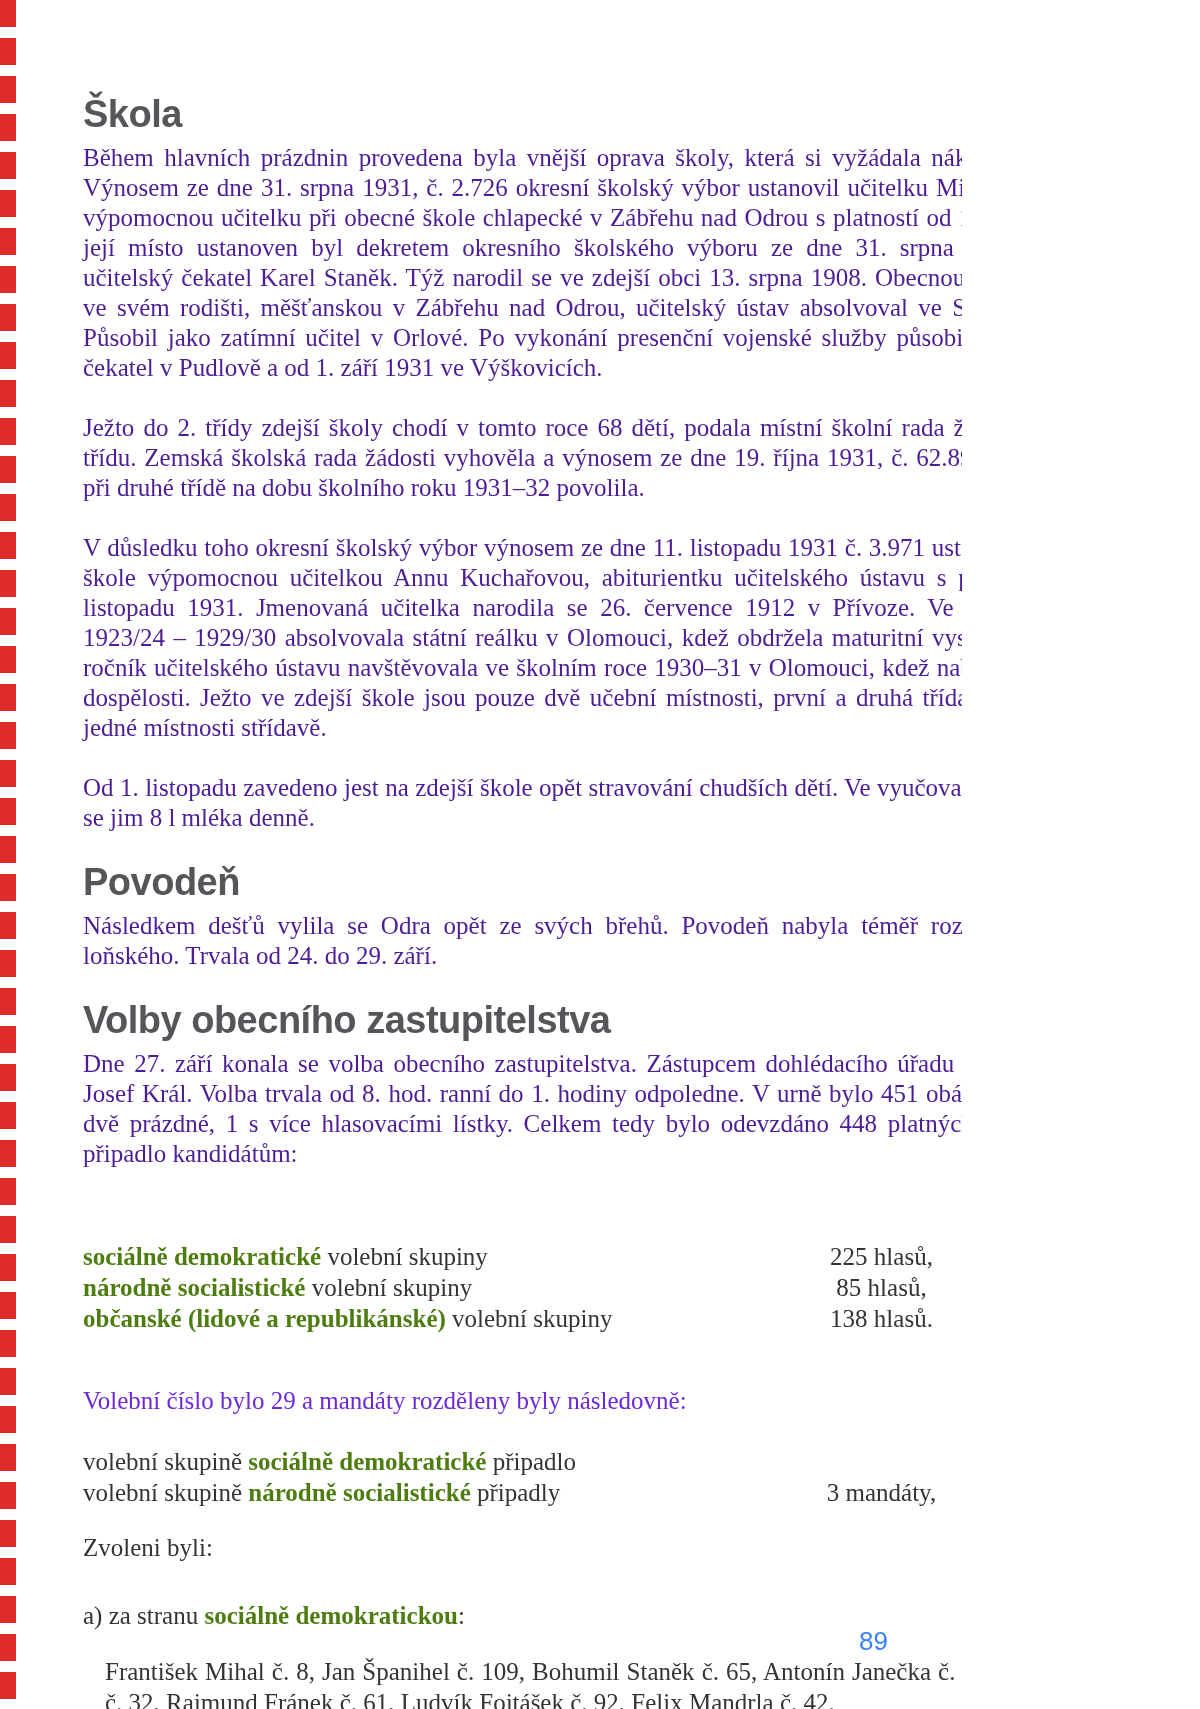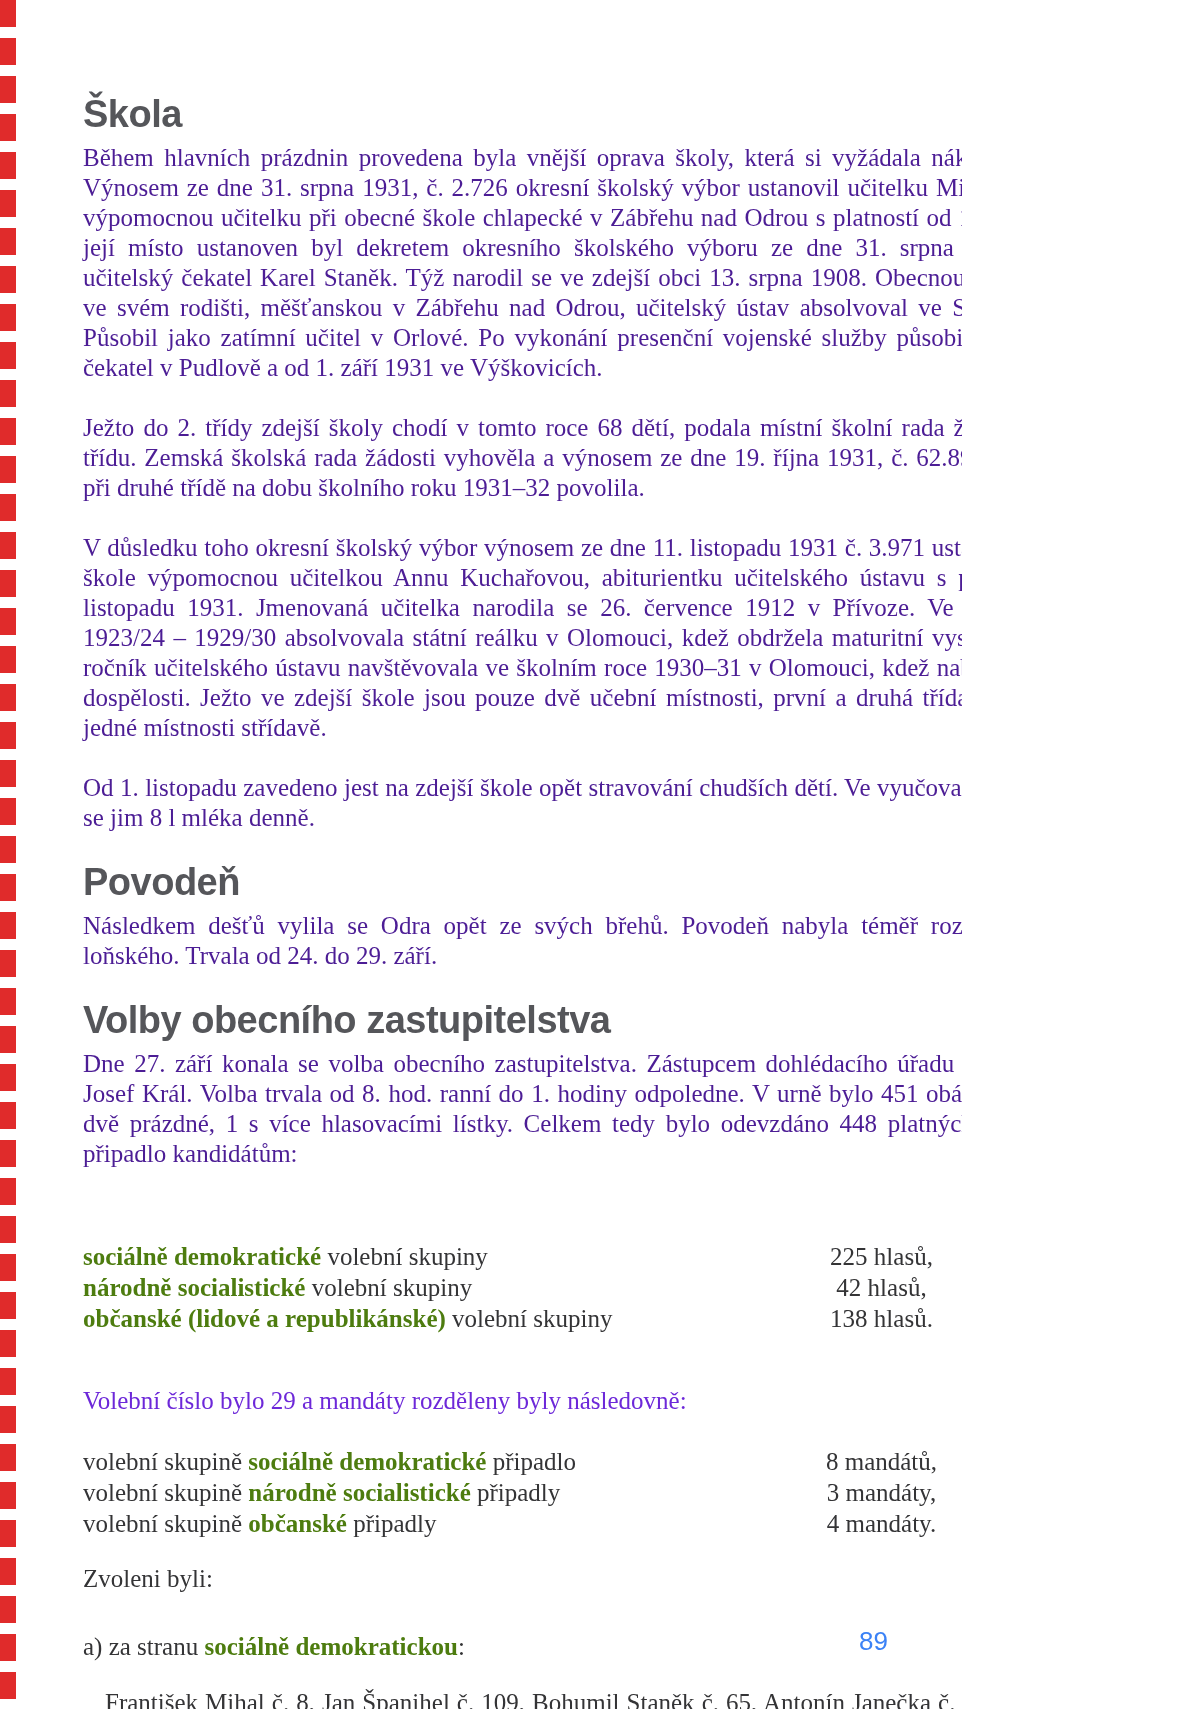--- a/index.html
+++ b/index.html
@@ -120,42 +120,37 @@
       <h1 class="section-heading heading-gap">Volby obecního zastupitelstva</h1>
       <p class="body-par">Dne 27. září konala se volba obecního zastupitelstva. Zástupcem dohlédacího úřadu byl řídící učitel Josef Král. Volba trvala od 8. hod. ranní do 1. hodiny odpoledne. V urně bylo 451 obálek. Z těch byly dvě prázdné, 1 s více hlasovacími lístky. Celkem tedy bylo odevzdáno 448 platných hlasů. Z nich připadlo kandidátům:</p>
 
       <div class="tbl">
         <div class="tbl-row">
           <span><b>sociálně demokratické</b><span> volební skupiny</span></span>
           <span class="val">225 hlasů,</span>
         </div>
         <div class="tbl-row">
           <span><b>národně socialistické</b><span> volební skupiny</span></span>
-          <span class="val">42 hlasů,</span>
+          <span class="val">85 hlasů,</span>
         </div>
         <div class="tbl-row">
           <span><b>občanské (lidové a republikánské)</b><span> volební skupiny</span></span>
           <span class="val">138 hlasů.</span>
         </div>
       </div>
 
       <p class="interlude">Volební číslo bylo 29 a mandáty rozděleny byly následovně:</p>
 
       <div class="tbl mandates">
         <div class="tbl-row">
           <span><span>volební skupině </span><b>sociálně demokratické</b><span> připadlo</span></span>
-          <span class="val">8 mandátů,</span>
         </div>
         <div class="tbl-row">
           <span><span>volební skupině </span><b>národně socialistické</b><span> připadly</span></span>
           <span class="val">3 mandáty,</span>
-        </div>
-        <div class="tbl-row">
-          <span><span>volební skupině </span><b>občanské</b><span> připadly</span></span>
-          <span class="val">4 mandáty.</span>
         </div>
       </div>
 
       <p class="elected-label">Zvoleni byli:</p>
 
       <p class="party-line"><span>a) za stranu </span><b>sociálně demokratickou</b><span>:</span></p>
 
       <p class="names">František Mihal č. 8, Jan Španihel č. 109, Bohumil Staněk č. 65, Antonín Janečka č. 93, Josef Štefek č. 32, Rajmund Fránek č. 61, Ludvík Fojtášek č. 92, Felix Mandrla č. 42.</p>
     </section>
 

